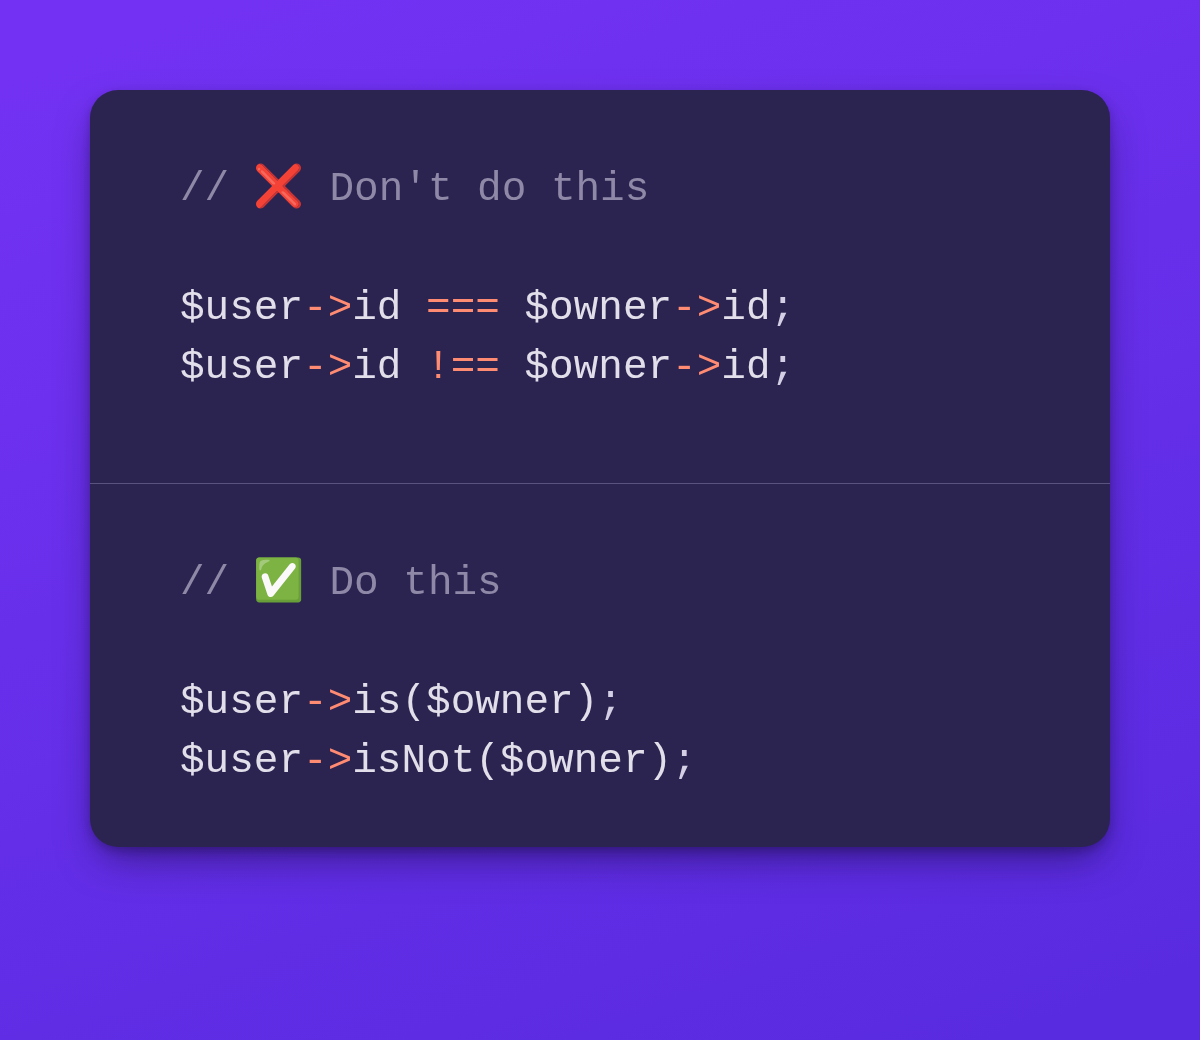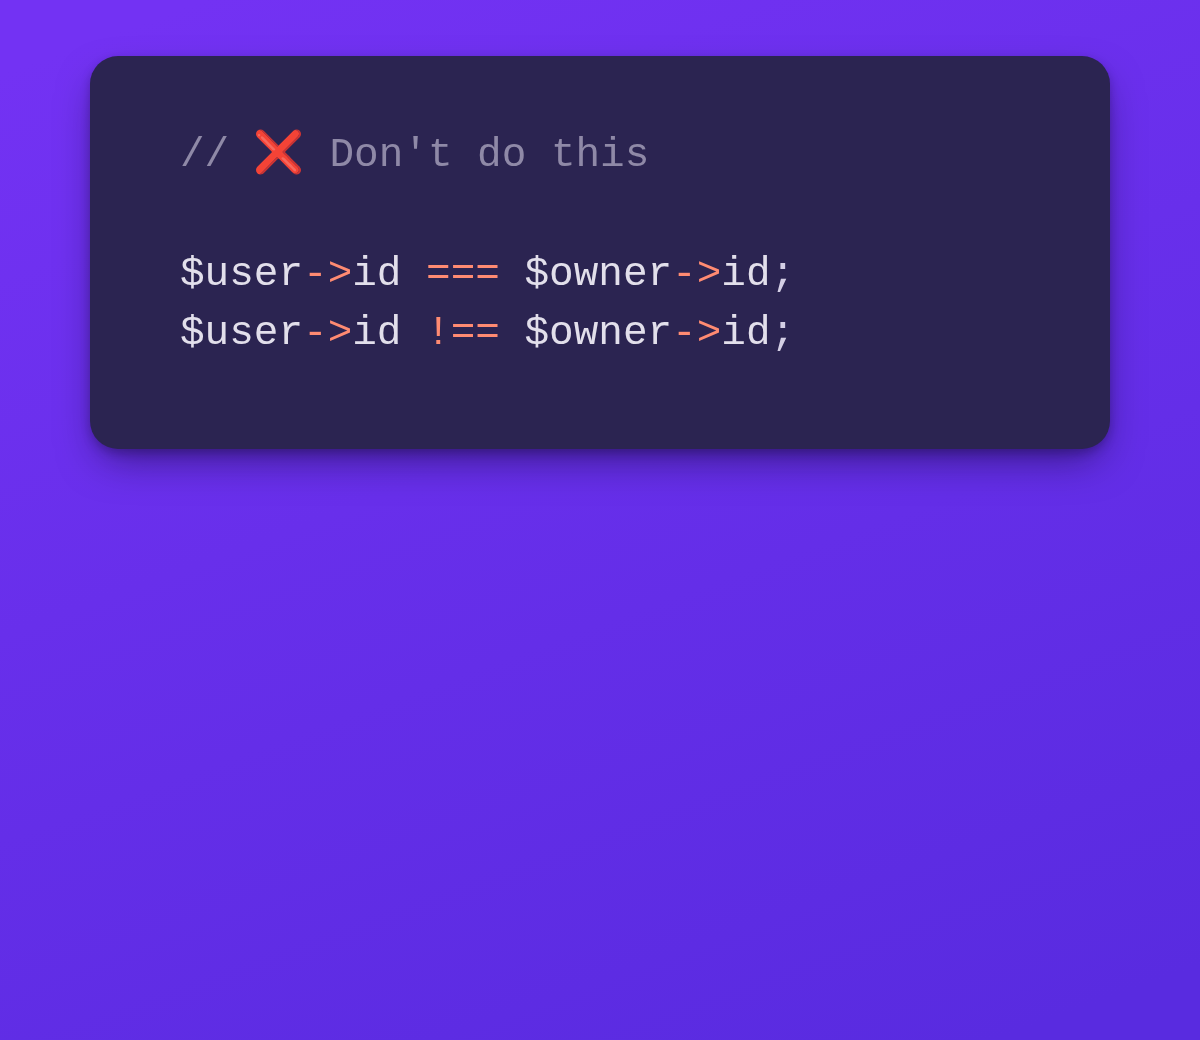--- a/index.html
+++ b/index.html
@@ -14,21 +14,21 @@
   }
   html,body{height:100%;margin:0;}
   body{
     width:1200px;height:1040px;
     background:linear-gradient(160deg,var(--bg-grad-a) 5%,var(--bg-grad-b) 95%);
     font-family:ui-monospace,Menlo,Consolas,"SFMono-Regular","Liberation Mono",monospace;
     overflow:hidden;
   }
   .card{
     position:relative;
-    margin:56px 90px 0 90px;
+    margin:90px 90px 0 90px;
     background:var(--card);
     border-radius:28px;
     box-shadow:0 18px 40px -10px rgba(15,8,40,.55),0 4px 10px rgba(15,8,40,.25);
     color:var(--default);
   }
   .panel{
     padding:70px 60px 85px 90px;
   }
   .panel + .panel{
     border-top:1px solid var(--divider);
@@ -49,14 +49,20 @@
 
 <div class="card">
 
   <div class="panel">
     <div class="code"><span class="comment">// </span><span>❌</span><span class="comment"> Don't do this</span>
 
 <span><span class="default">$user</span><span class="op">-&gt;</span><span class="default">id </span><span class="op">===</span><span class="default"> $owner</span><span class="op">-&gt;</span><span class="default">id</span><span class="punc">;</span></span>
 <span><span class="default">$user</span><span class="op">-&gt;</span><span class="default">id </span><span class="op">!==</span><span class="default"> $owner</span><span class="op">-&gt;</span><span class="default">id</span><span class="punc">;</span></span></div>
   </div>
 
+  <div class="panel">
+    <div class="code"><span class="comment">// </span><span>✅</span><span class="comment"> Do this</span>
+
+<span><span class="default">$user</span><span class="op">-&gt;</span><span class="default">is($owner)</span><span class="punc">;</span></span>
+<span><span class="default">$user</span><span class="op">-&gt;</span><span class="default">isNot($owner)</span><span class="punc">;</span></span></div>
+  </div>
 
 </div>
 
 </body></html>

